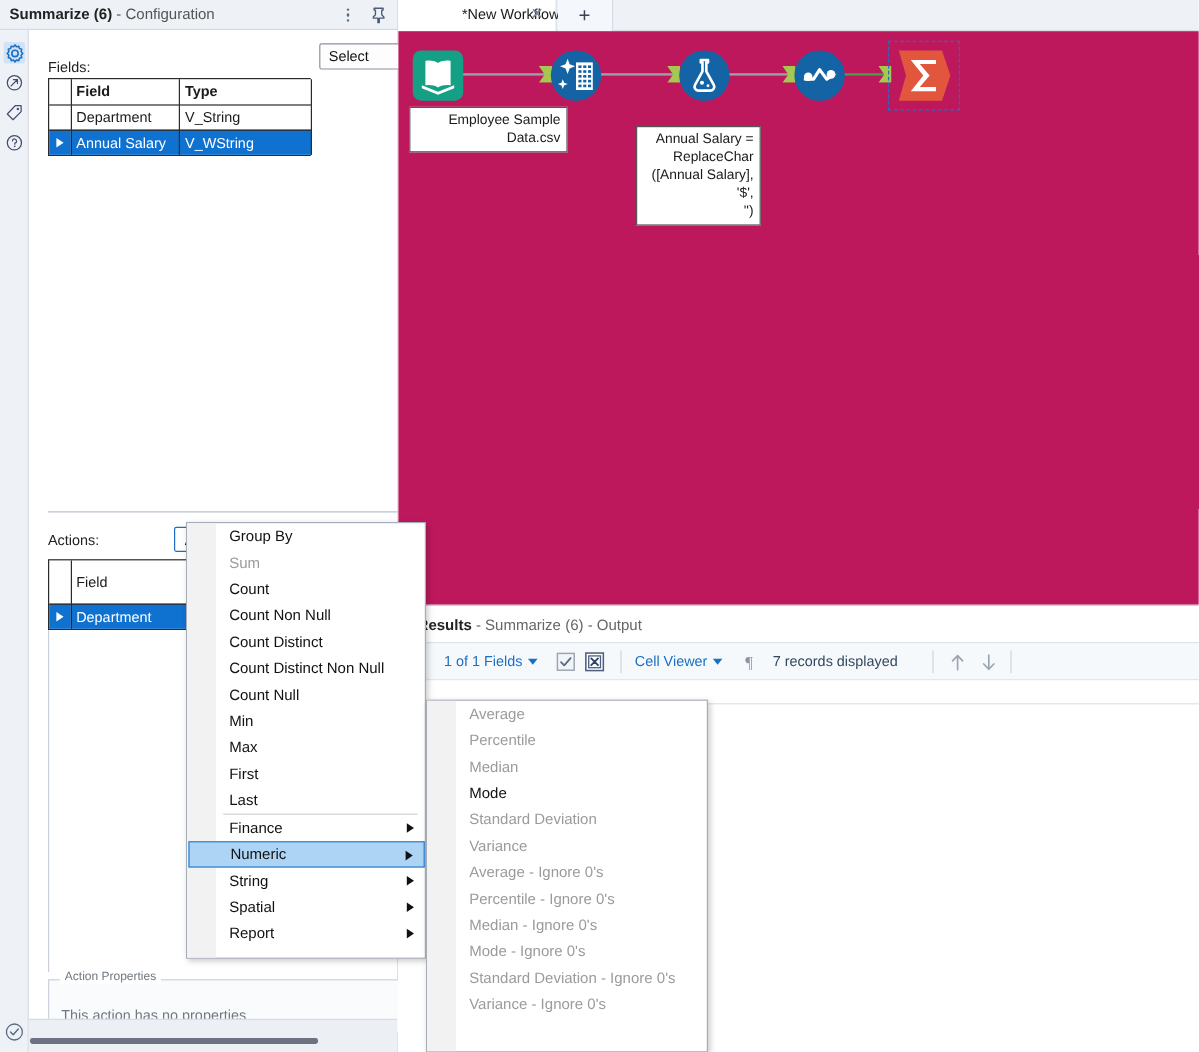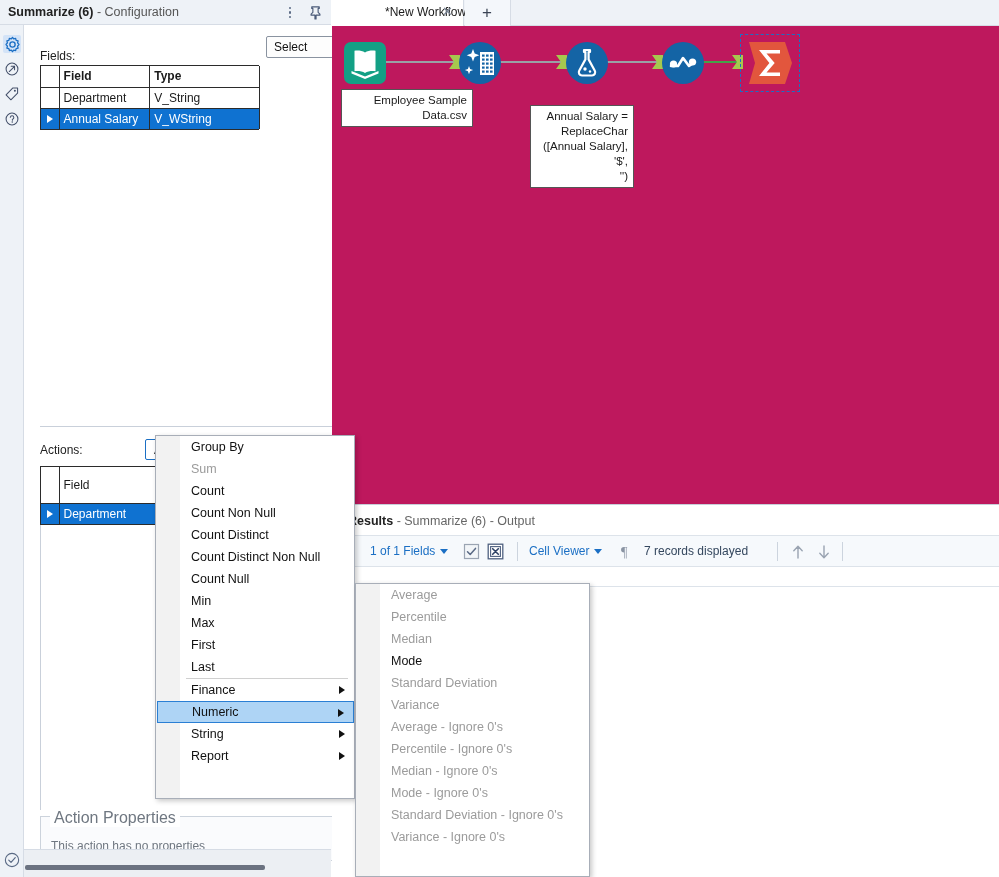--- a/index.html
+++ b/index.html
@@ -122,21 +122,21 @@
     pointer-events: none;
   }
 
   
   #action-props {
     position: absolute; left: 16px; top: 791px; width: 307px; height: 45px;
     border: 1px solid #ccd3dc; background: #fafbfd;
   }
   #action-props-legend {
     position: absolute; left: 26px; top: 784px; background: #ffffff;
-    padding: 0 4px; font-size: 16px; color: #6f7781;
+    padding: 0 4px; font-size: 10px; color: #6f7781;
   }
   #action-props-text { position: absolute; left: 27px; top: 814px; font-size: 12px; color: #6f7781; }
 
   #config-footer {
     position: absolute; left: 24px; top: 849px; width: 307px; height: 28px;
     background: #eceff3; border-top: 1px solid #d6dce5;
   }
   #hscroll-thumb { position: absolute; left: 25px; top: 865px; width: 240px; height: 5px; background: #6b7280; border-radius: 2px; cursor: pointer; }
   #status-check { position: absolute; left: 3px; top: 851px; width: 18px; height: 18px; cursor: pointer; }
 
@@ -507,20 +507,24 @@
     </div>
     <div class="mi hl">
       <span>Numeric</span>
       <span class="sub-arrow"></span>
     </div>
     <div class="mi">
       <span>String</span>
       <span class="sub-arrow"></span>
     </div>
     <div class="mi">
+      <span>Spatial</span>
+      <span class="sub-arrow"></span>
+    </div>
+    <div class="mi">
       <span>Report</span>
       <span class="sub-arrow"></span>
     </div>
   </div>
 
   <div id="menu-sub">
     <div class="gutter"></div>
     <div class="mi disabled">Average</div>
     <div class="mi disabled">Percentile</div>
     <div class="mi disabled">Median</div>

